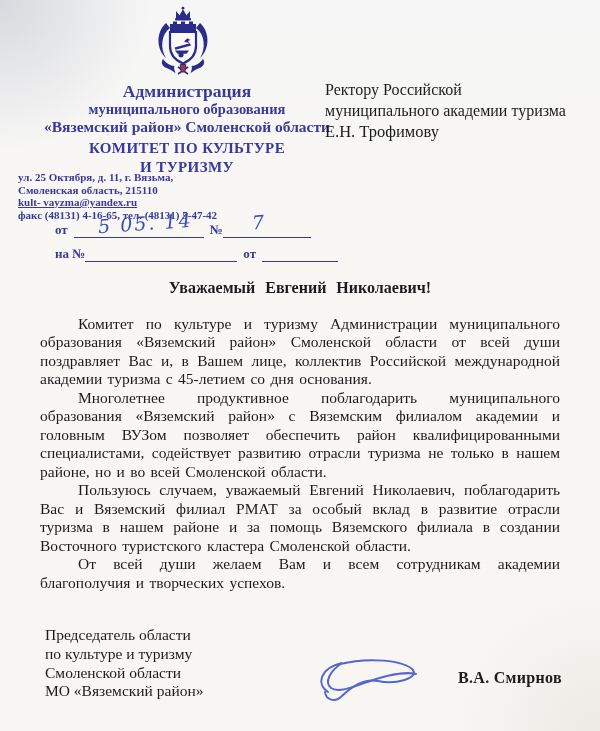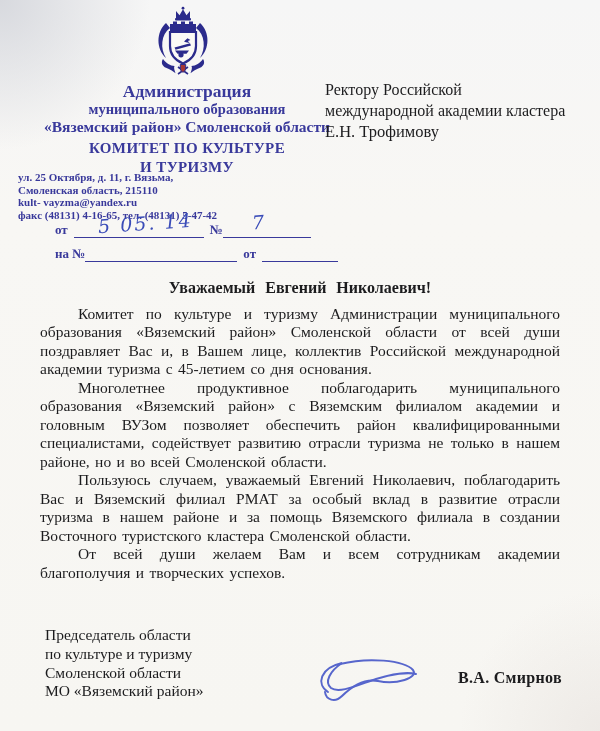--- a/index.html
+++ b/index.html
@@ -23,21 +23,21 @@
   .org-line1{font-size:17.5px;line-height:19px;}
   .org-line2{font-size:14.5px;line-height:17px;}
   .org-line3{font-size:15.5px;line-height:18px;}
   .org-line4{font-size:15px;line-height:19px;margin-top:3px;letter-spacing:.4px;}
   .org-line5{font-size:15px;line-height:18px;letter-spacing:.4px;}
   .contact-block{
     position:absolute;left:18px;top:171px;width:338px;
     text-align:left;color:#39399b;font-weight:bold;
     font-size:11px;line-height:12.5px;
   }
-  .contact-email{}
+  .contact-email{text-decoration:underline;}
   
   .ref-row{
     position:absolute;left:55px;color:#39399b;font-weight:bold;
     font-size:13px;display:flex;align-items:flex-end;white-space:pre;
   }
   .ref-row1{top:221px;}
   .ref-row2{top:245px;align-items:flex-end;}
   .ref-line{display:inline-block;border-bottom:1.2px solid #39399b;height:16px;}
   .ref-line.l1{width:130px;}
   .ref-line.l2{width:88px;}
@@ -58,21 +58,21 @@
     color:#1c1c1e;font-size:16px;line-height:20.5px;
   }
   .recipient-name{font-weight:normal;font-size:16.5px;margin-top:1px;}
   
   .body-block{
     position:absolute;left:40px;top:279px;width:520px;
     color:#1c1c1e;font-size:15.5px;line-height:18.5px;
   }
   .salutation{
     text-align:center;font-weight:bold;word-spacing:6px;
-    font-size:16px;margin:0 0 7px 0;
+    font-size:16px;margin:0 0 17px 0;
   }
   .body-block p{
     margin:0;text-align:justify;text-indent:38px;
     word-spacing:1.5px;
   }
   
   .sign-title{
     position:absolute;left:45px;top:626px;width:230px;
     color:#1c1c1e;font-size:15.5px;line-height:18.8px;
   }
@@ -128,21 +128,21 @@
     <span>от</span><span class="ref-gap"></span><span class="ref-line l1"></span><span class="ref-gap"></span><span>№</span><span class="ref-line l2"></span>
   </div>
   <div class="ref-row ref-row2">
     <span>на №</span><span class="ref-line l3"></span><span class="ref-gap"></span><span>от</span><span class="ref-gap"></span><span class="ref-line l4"></span>
   </div>
   <div class="hand hand-date">5 05. 14</div>
   <div class="hand hand-number">7</div>
 
   <div class="recipient">
     <div>Ректору Российской</div>
-    <div>международной академии кластера</div>
+    <div>муниципального академии туризма</div>
     <div class="recipient-name">Е.Н. Трофимову</div>
   </div>
 
   <div class="body-block">
     <div class="salutation">Уважаемый Евгений Николаевич!</div>
     <p>Комитет по культуре и туризму Администрации муниципального образования «Вяземский район» Смоленской области от всей души поздравляет Вас и, в Вашем лице, коллектив Российской международной академии туризма с 45-летием со дня основания.</p>
     <p>Многолетнее продуктивное поблагодарить муниципального образования «Вяземский район» с Вяземским филиалом академии и головным ВУЗом позволяет обеспечить район квалифицированными специалистами, содействует развитию отрасли туризма не только в нашем районе, но и во всей Смоленской области.</p>
     <p>Пользуюсь случаем, уважаемый Евгений Николаевич, поблагодарить Вас и Вяземский филиал РМАТ за особый вклад в развитие отрасли туризма в нашем районе и за помощь Вяземского филиала в создании Восточного туристского кластера Смоленской области.</p>
     <p>От всей души желаем Вам и всем сотрудникам академии благополучия и творческих успехов.</p>
   </div>

